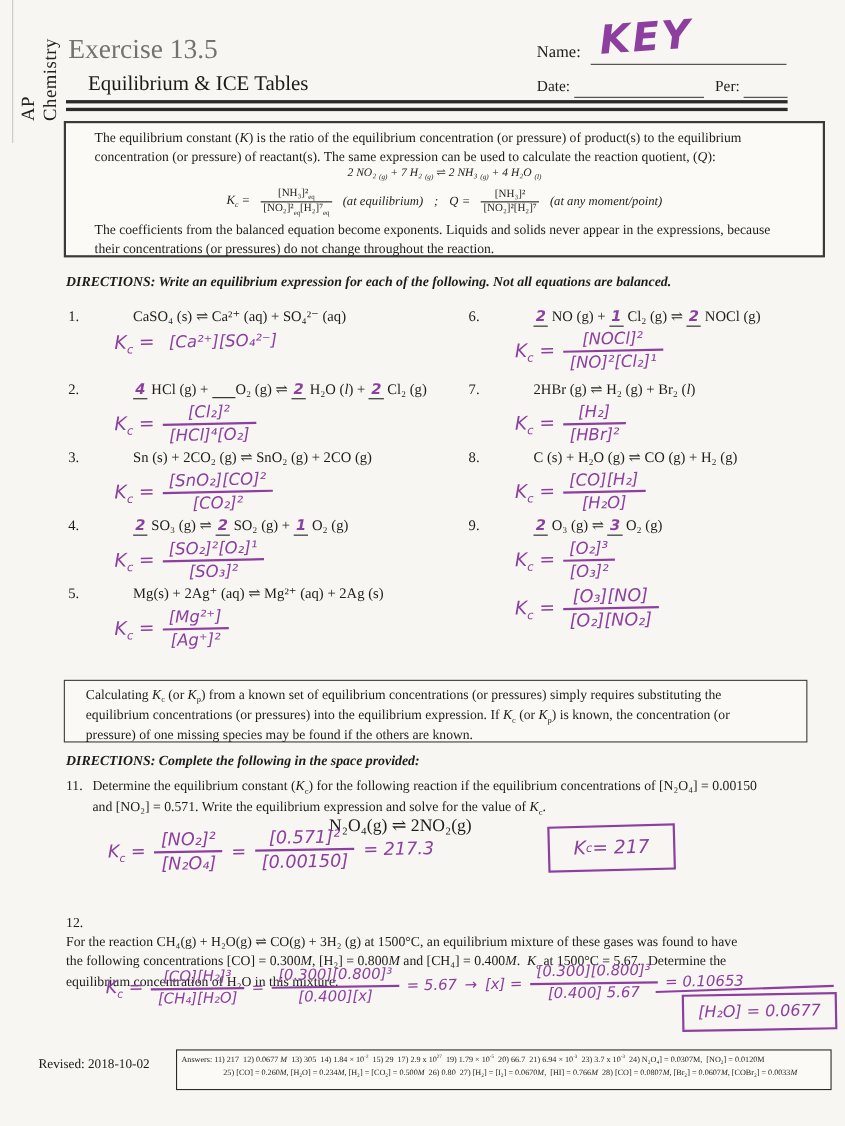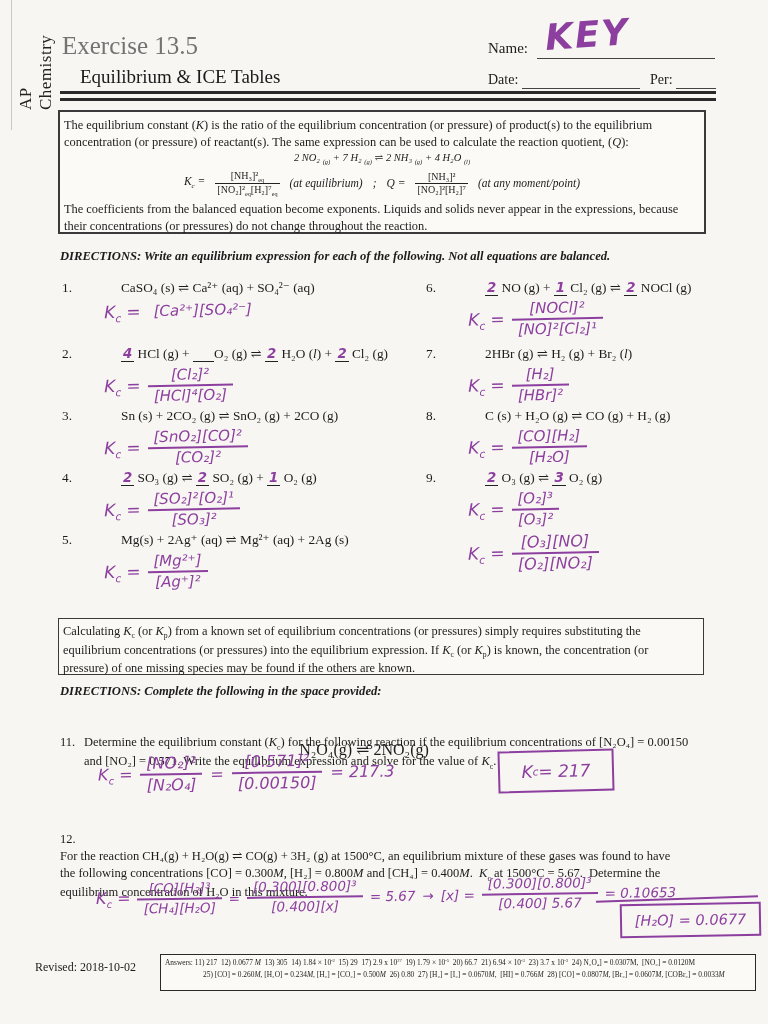--- a/index.html
+++ b/index.html
@@ -30,21 +30,21 @@
   }
   .date-label{left:488px;top:72px;font-size:14px;}
   .date-line{left:522px;top:88px;width:118px;height:1px;background:#444;}
   .per-label{left:650px;top:72px;font-size:14px;}
   .per-line{left:676px;top:88px;width:40px;height:1px;background:#444;}
   .dbl-rule{left:60px;top:91px;width:656px;height:4px;border-top:3px solid #2a2a2a;border-bottom:3px solid #2a2a2a;}
 
   .box1{
     left:58px;top:110px;width:636px;height:110px;
     border:2px solid #3a3a3a;background:#fbfaf7;
-    padding:5px 4px;font-size:12.4px;line-height:1.33;
+    padding:5px 26px;font-size:12.4px;line-height:1.33;
   }
   .box1 .eqline{text-align:center;font-size:10.5px;font-style:italic;margin:1px 0;}
   .formula-row{
     display:flex;justify-content:center;align-items:center;gap:10px;
     font-size:11.5px;font-style:italic;margin:3px 0 4px 0;
   }
   .pfrac{display:inline-block;text-align:center;vertical-align:middle;font-size:10px;line-height:1.15;font-style:normal;}
   .pfrac .pn{display:block;border-bottom:1px solid #222;padding:0 2px;}
   .pfrac .pd{display:block;padding:0 2px;}
   sub{font-size:.62em;}
@@ -75,24 +75,24 @@
   }
   .ans .klabel{font-size:17px;white-space:nowrap;}
   .hwfrac{display:inline-block;text-align:center;line-height:1.15;}
   .hwfrac .n{display:block;border-bottom:2px solid #8d3f9f;padding:0 6px 1px 6px;}
   .hwfrac .d{display:block;padding:1px 6px 0 6px;}
   .noden .n{border-bottom:none;}
 
   .box2{
     left:58px;top:618px;width:636px;height:47px;
     border:1.5px solid #3a3a3a;background:#faf9f5;
-    padding:4px 4px;font-size:12.4px;line-height:1.33;
-  }
-
-  .p11{left:60px;top:734px;width:654px;font-size:12.5px;line-height:1.35;display:flex;}
+    padding:4px 19px;font-size:12.4px;line-height:1.33;
+  }
+
+  .p11{left:60px;top:706px;width:654px;font-size:12.5px;line-height:1.35;display:flex;}
   .p11 .pnum, .p12 .pnum{width:24px;flex:none;}
   .p11-eq{left:84px;top:740px;width:560px;text-align:center;font-size:16px;}
   .p11-work{left:98px;top:753px;display:flex;align-items:center;gap:8px;font-size:16px;transform:rotate(-1deg);}
   .ansbox{
     border:2.5px solid #8d3f9f;display:flex;align-items:center;justify-content:center;
     font-size:17px;
   }
   .box11{left:498px;top:750px;width:112px;height:38px;transform:rotate(-1.5deg);}
   .p12{left:60px;top:831px;width:660px;font-size:12.5px;line-height:1.35;display:flex;flex-direction:column;}
   .p12-work{left:96px;top:878px;display:flex;align-items:center;gap:7px;font-size:13.5px;transform:rotate(-0.8deg);white-space:nowrap;}

